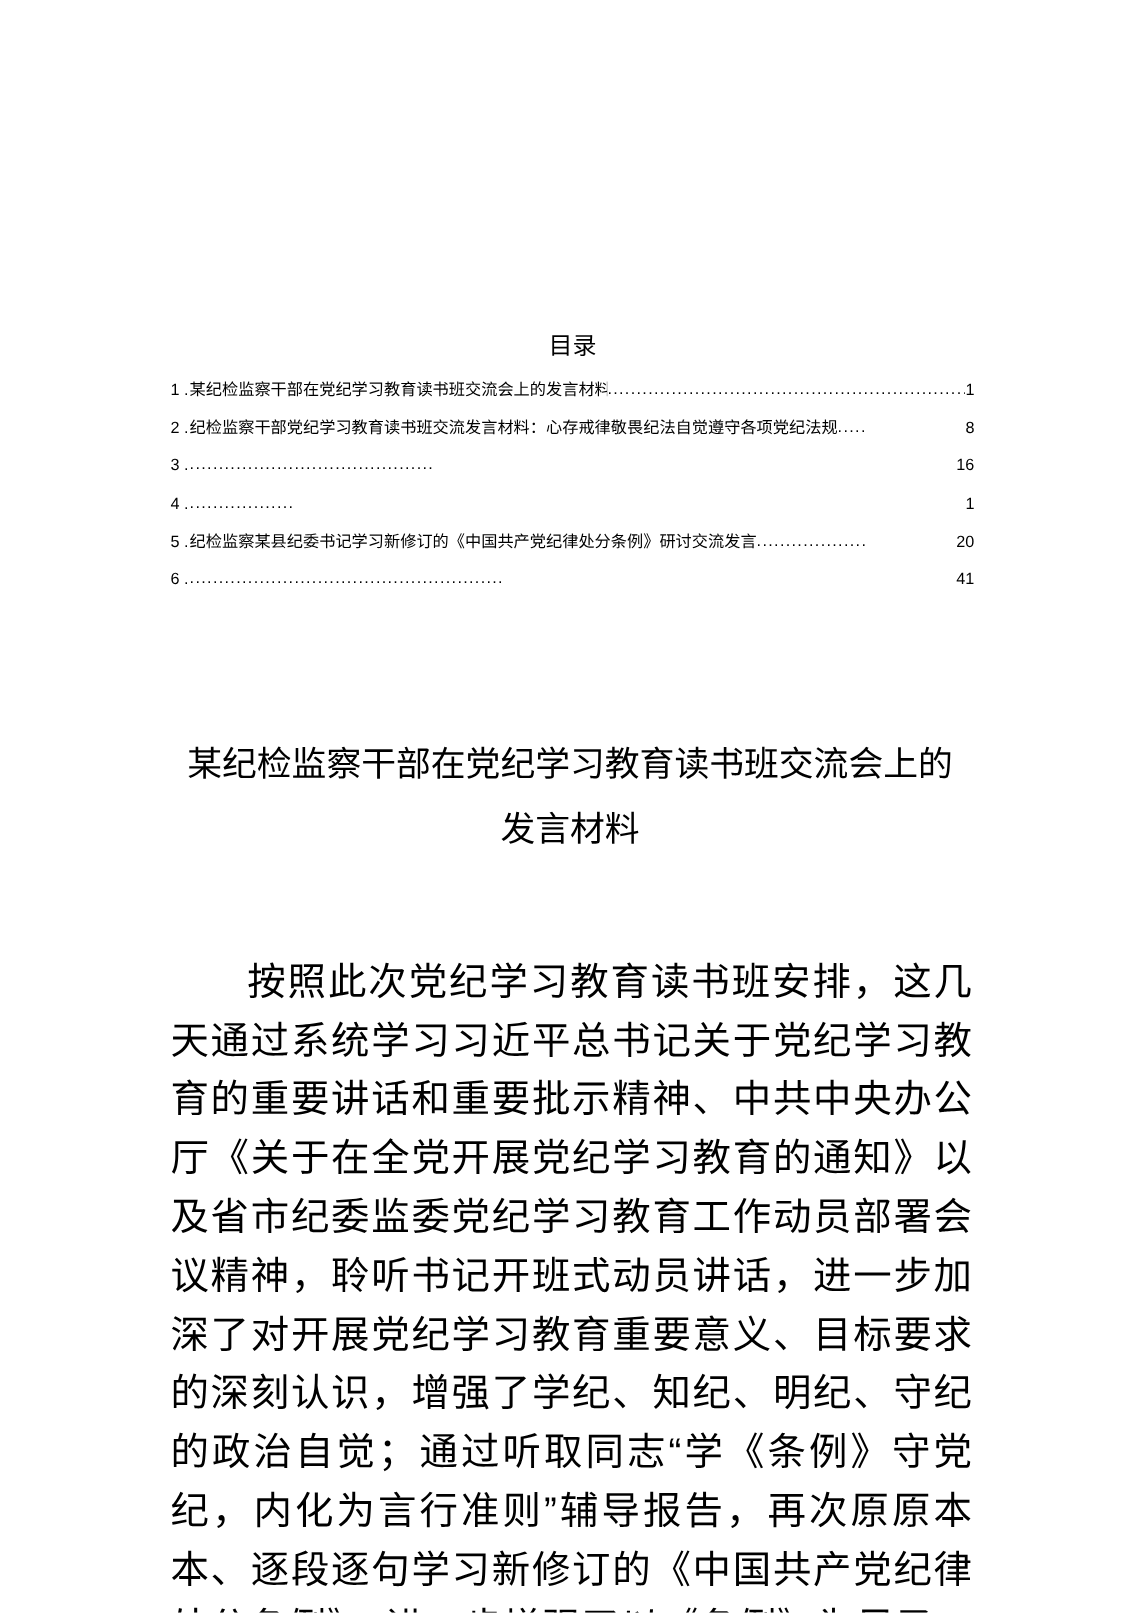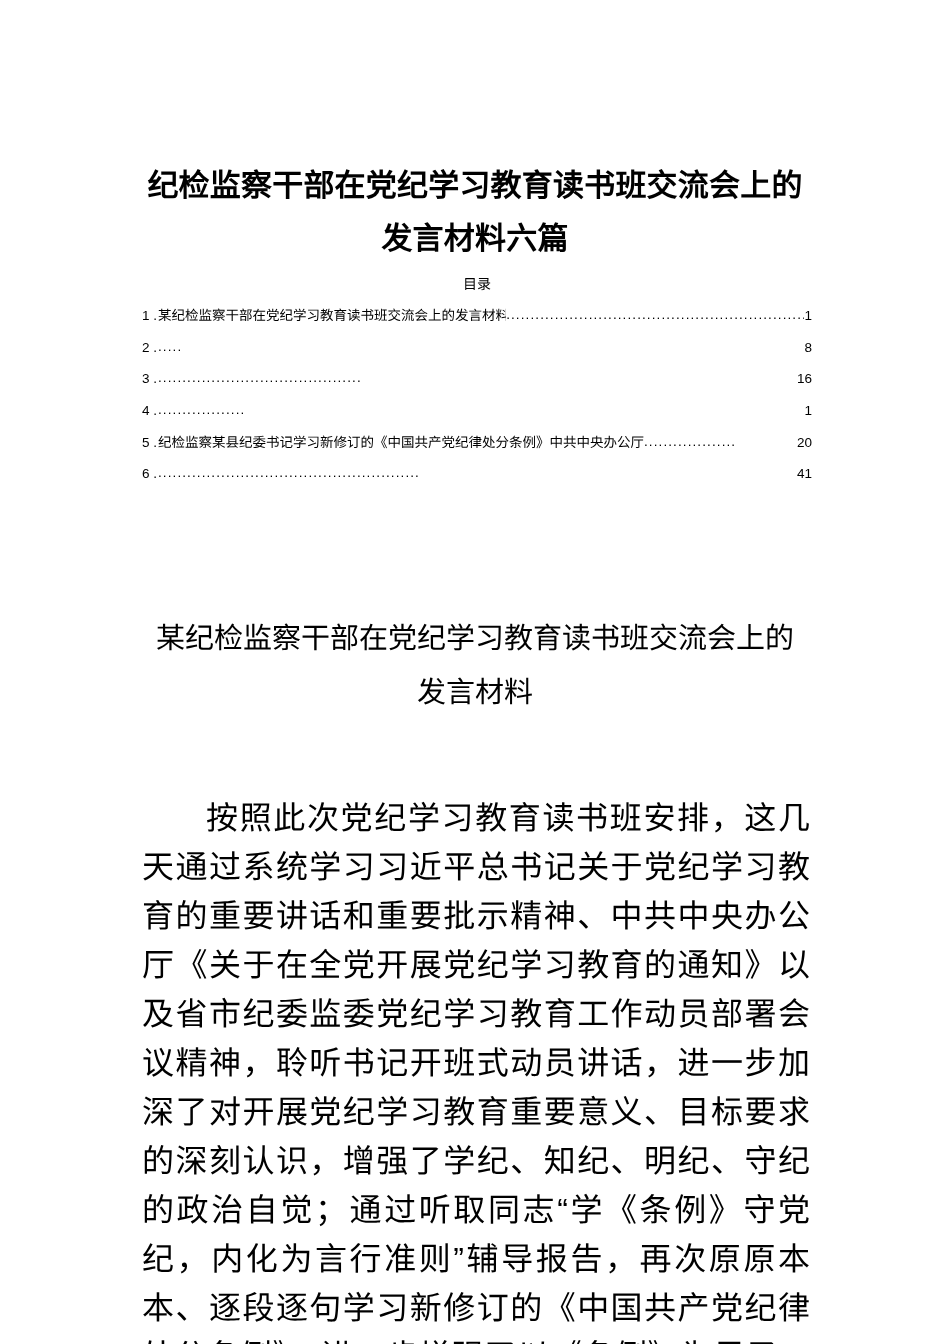--- a/index.html
+++ b/index.html
@@ -39,21 +39,21 @@
   
   .toc {
     position: absolute;
     left: 142px;
     top: 274px;
     width: 670px;
   }
 
   .toc-heading {
     text-align: center;
-    font-size: 14px;
+    font-size: 20px;
     font-weight: normal;
     line-height: 1.5;
     color: #000000;
     margin-bottom: 11px;
   }
 
   .toc-list {
     list-style: none;
     margin: 0;
     padding: 0;
@@ -126,55 +126,55 @@
     text-justify: inter-ideograph;
     text-indent: 2em;
     word-break: break-all;
   }
 </style>
 </head>
 <body>
 
 <div class="page">
 
-  <h1 class="doc-title">纪检监察干部在党纪学习教育读书班交流会上的发言材料六篇</h1>
 
   <div class="toc">
     <div class="toc-heading">目录</div>
 
     <ul class="toc-list">
 
       <li class="toc-item">
         <span class="toc-num">1 .</span>
         <span class="toc-label">某纪检监察干部在党纪学习教育读书班交流会上的发言材料</span>
         <span class="toc-dots">..............................................................</span>
         <span class="toc-page">1</span>
       </li>
 
       <li class="toc-item">
         <span class="toc-num">2 .</span>
+        <span class="toc-label">纪检监察干部党纪学习教育读书班交流发言材料：心存戒律敬畏纪法自觉遵守各项党纪法规</span>
         <span class="toc-dots">.....</span>
         <span class="toc-page">8</span>
       </li>
 
       <li class="toc-item">
         <span class="toc-num">3 .</span>
         <span class="toc-dots">..........................................</span>
         <span class="toc-page">16</span>
       </li>
 
       <li class="toc-item">
         <span class="toc-num">4 .</span>
         <span class="toc-dots">..................</span>
         <span class="toc-page">1</span>
       </li>
 
       <li class="toc-item">
         <span class="toc-num">5 .</span>
-        <span class="toc-label">纪检监察某县纪委书记学习新修订的《中国共产党纪律处分条例》中共中央办公厅</span>
+        <span class="toc-label">纪检监察某县纪委书记学习新修订的《中国共产党纪律处分条例》研讨交流发言</span>
         <span class="toc-dots">...................</span>
         <span class="toc-page">20</span>
       </li>
 
       <li class="toc-item">
         <span class="toc-num">6 .</span>
         <span class="toc-dots">......................................................</span>
         <span class="toc-page">41</span>
       </li>
 

